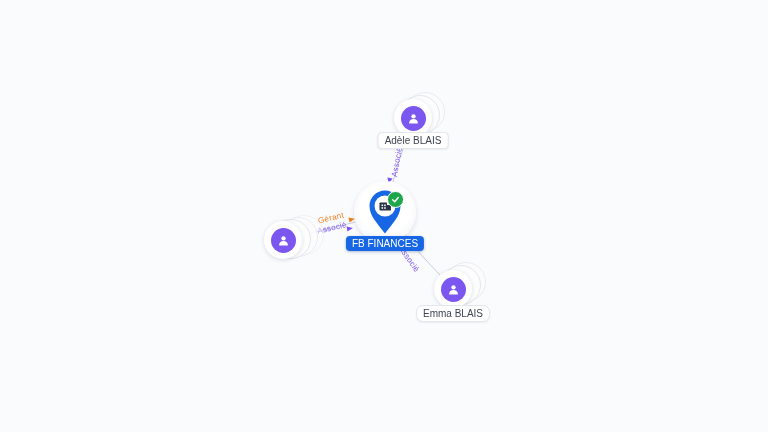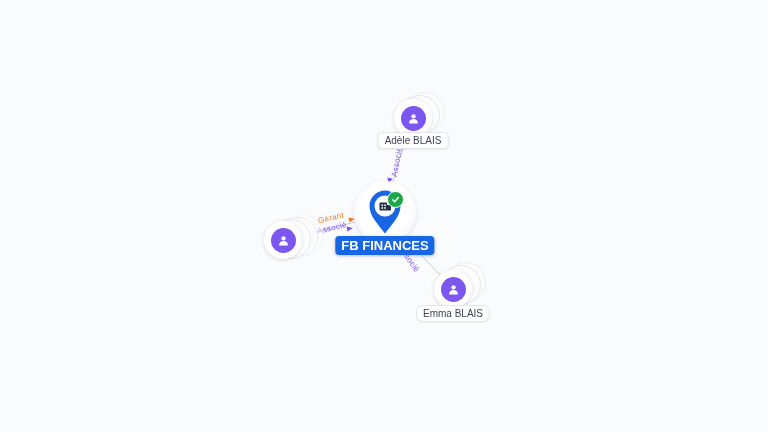--- a/index.html
+++ b/index.html
@@ -20,21 +20,21 @@
         display:flex;align-items:center;justify-content:center;}
   .avatar{width:25px;height:25px;border-radius:50%;background:#7B57EF;
         display:flex;align-items:center;justify-content:center;}
   
   .plabel{position:absolute;transform:translateX(-50%);z-index:5;
         background:#FFFFFF;border:1px solid #E3E6ED;border-radius:4px;
         padding:2px 6px;font-size:10px;color:#3E4454;white-space:nowrap;
         box-shadow:0 1px 2px rgba(0,0,0,.06);cursor:pointer;}
   .clabel{position:absolute;transform:translateX(-50%);z-index:6;
         background:#1766E4;border-radius:4px;padding:2px 6px;
-        font-size:13px;font-weight:bold;color:#FFFFFF;white-space:nowrap;
+        font-size:10px;font-weight:normal;color:#FFFFFF;white-space:nowrap;
         box-shadow:0 1px 3px rgba(10,40,120,.3);cursor:pointer;}
   
   .cnode{position:absolute;left:354px;top:181px;width:62px;height:62px;z-index:3;cursor:pointer;}
   .couter{position:absolute;left:0;top:0;width:62px;height:62px;border-radius:50%;
         background:radial-gradient(circle at 50% 45%, #FFFFFF 52%, #EDEFF4 100%);
         box-shadow:0 2px 5px rgba(30,40,70,.12);}
   .pin{position:absolute;left:11px;top:8px;}
   .badge{position:absolute;left:33px;top:10px;width:15px;height:15px;border-radius:50%;
         background:#1EA64A;border:1.5px solid #FFFFFF;box-sizing:content-box;
         display:flex;align-items:center;justify-content:center;z-index:4;}

